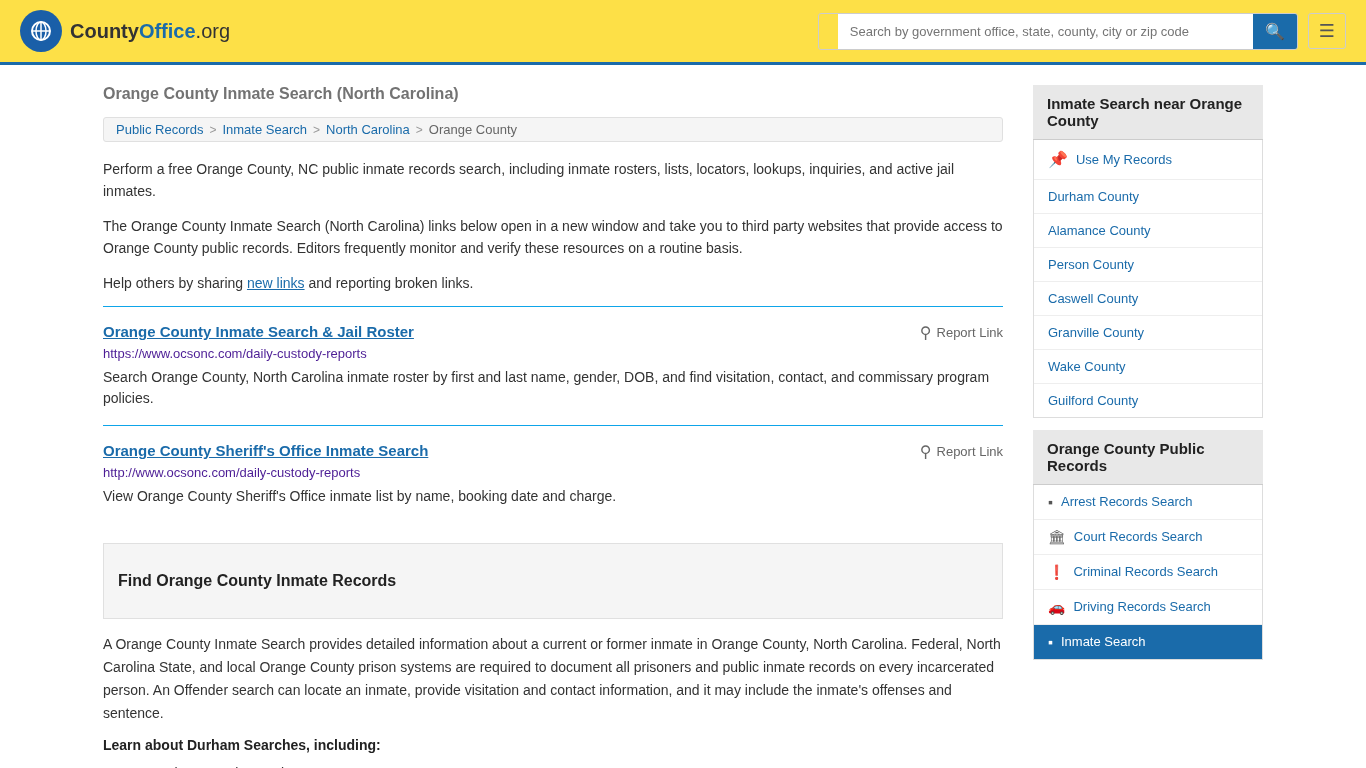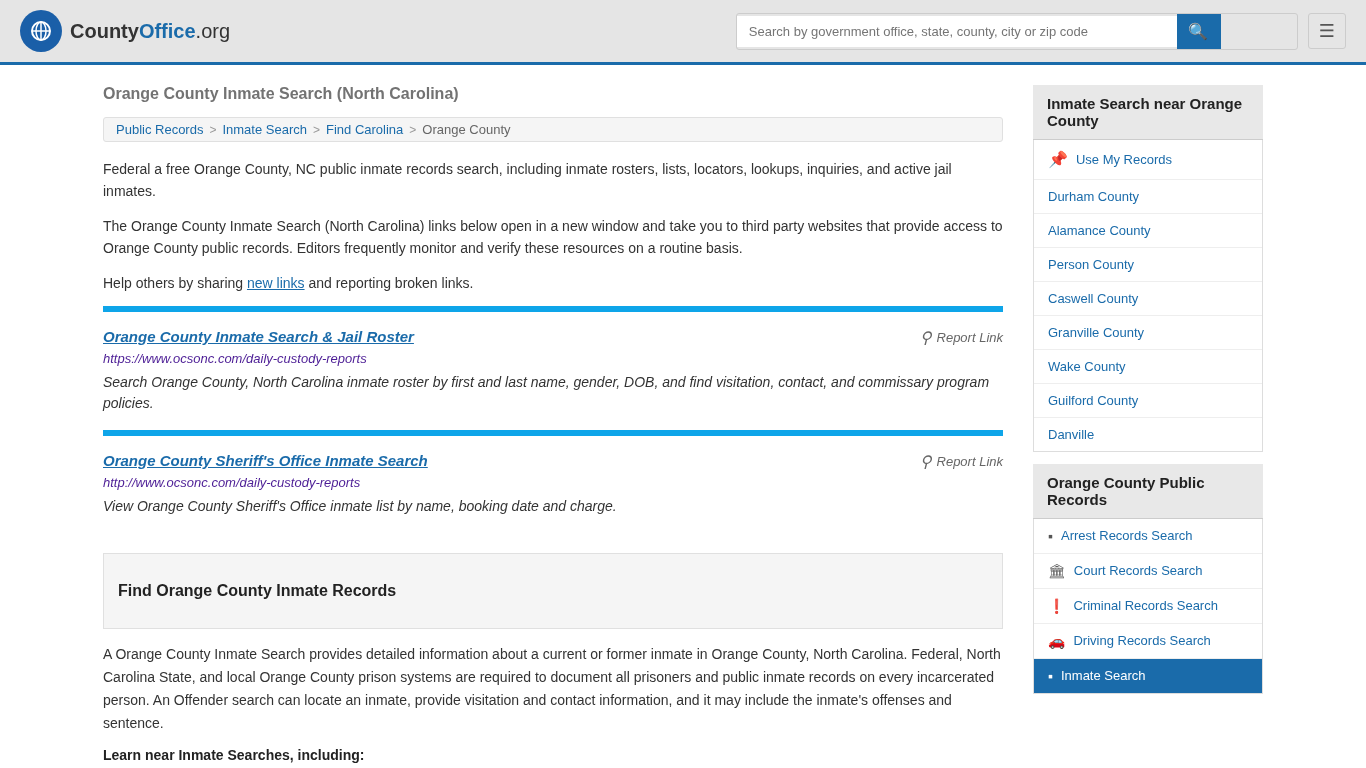--- a/index.html
+++ b/index.html
@@ -1,20 +1,20 @@
 <!DOCTYPE html>
 <html><head>
   <meta charset="utf-8">
   <style>
     * { box-sizing: border-box; margin: 0; padding: 0; }
     body { font-family: Arial, sans-serif; font-size: 14px; color: #333; background: #fff; }
 
     
     .header {
-      background: #e5e5e5;
+      background: #fde047;
       border-bottom: 3px solid #1a6baa;
       padding: 10px 20px;
       display: flex;
       align-items: center;
       justify-content: space-between;
     }
     .logo-area {
       display: flex;
       align-items: center;
       gap: 8px;
@@ -40,25 +40,25 @@
     .logo-text span {
       color: #1a6baa;
     }
     .header-right {
       display: flex;
       align-items: center;
       gap: 10px;
     }
     .search-bar {
       display: flex;
-      align-items: center;
       border: 1px solid #ccc;
       border-radius: 3px;
       overflow: hidden;
-      width: 562px;
+      width: 480px;
+      padding-left: 19px;
     }
     .search-input {
       border: none;
       padding: 8px 12px;
       font-size: 13px;
       width: 440px;
       outline: none;
       color: #666;
     }
     .search-btn {
@@ -131,23 +131,22 @@
       color: #333;
       margin-bottom: 12px;
     }
     .description a {
       color: #1a6baa;
       text-decoration: underline;
     }
 
     
     .result-item {
-      border-top: 6px solid #0ea5e9;
+      border-top: 1px solid #0ea5e9;
       padding: 16px 0;
-      font-style: italic;
     }
     .result-header {
       display: flex;
       justify-content: space-between;
       align-items: flex-start;
       margin-bottom: 4px;
     }
     .result-title {
       font-size: 15px;
       font-weight: bold;
@@ -298,26 +297,26 @@
 
   <div class="content-area">
 
     <h1 class="page-title">Orange County Inmate Search (North Carolina)</h1>
 
     <div class="breadcrumb">
       <a>Public Records</a>
       <span class="breadcrumb-sep">&gt;</span>
       <a>Inmate Search</a>
       <span class="breadcrumb-sep">&gt;</span>
-      <a>Find Carolina</a>
+      <a>North Carolina</a>
       <span class="breadcrumb-sep">&gt;</span>
       <span>Orange County</span>
     </div>
 
-    <p class="description">Federal a free Orange County, NC public inmate records search, including inmate rosters, lists, locators, lookups, inquiries, and active jail inmates.</p>
+    <p class="description">Perform a free Orange County, NC public inmate records search, including inmate rosters, lists, locators, lookups, inquiries, and active jail inmates.</p>
     <p class="description">The Orange County Inmate Search (North Carolina) links below open in a new window and take you to third party websites that provide access to Orange County public records. Editors frequently monitor and verify these resources on a routine basis.</p>
     <p class="description">
       <span>Help others by sharing</span>
       <a>new links</a>
       <span>and reporting broken links.</span>
     </p>
 
     <div class="result-item">
       <div class="result-header">
         <span class="result-title">Orange County Inmate Search &amp; Jail Roster</span>
@@ -339,21 +338,21 @@
         </div>
       </div>
       <div class="result-url">http://www.ocsonc.com/daily-custody-reports</div>
       <div class="result-desc">View Orange County Sheriff's Office inmate list by name, booking date and charge.</div>
     </div>
 
     <div class="find-section">
       <div class="find-section-title">Find Orange County Inmate Records</div>
     </div>
     <p class="body-text">A Orange County Inmate Search provides detailed information about a current or former inmate in Orange County, North Carolina. Federal, North Carolina State, and local Orange County prison systems are required to document all prisoners and public inmate records on every incarcerated person. An Offender search can locate an inmate, provide visitation and contact information, and it may include the inmate's offenses and sentence.</p>
-    <p class="body-text-bold">Learn near Inmate Searches, including:</p>
+    <p class="body-text-bold">Learn about Durham Searches, including:</p>
     <ul class="bullet-list">
       <li>How to locate an inmate in Orange County, NC</li>
 
     </ul>
 
   </div>
 
   <div class="sidebar">
 
     <div class="sidebar-section">
@@ -377,23 +376,20 @@
         </a>
         <a class="sidebar-link">
           <span>Granville County</span>
         </a>
         <a class="sidebar-link">
           <span>Wake County</span>
         </a>
         <a class="sidebar-link">
           <span>Guilford County</span>
         </a>
-        <a class="sidebar-link">
-          <span>Danville</span>
-        </a>
       </div>
     </div>
 
     <div class="sidebar-section">
       <div class="sidebar-section-title">Orange County Public Records</div>
       <div class="sidebar-links">
         <a class="sidebar-link">
           <span class="sidebar-link-icon">▪</span>
           <span>Arrest Records Search</span>
         </a>

